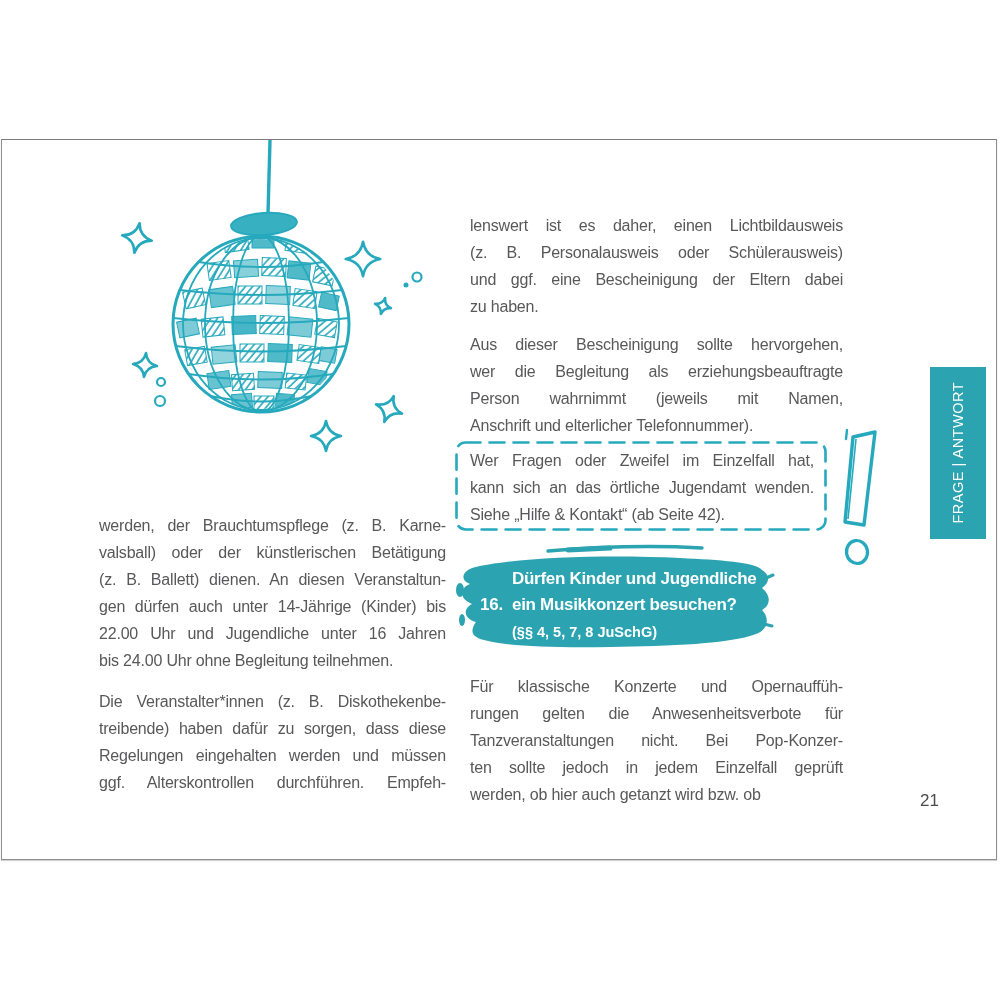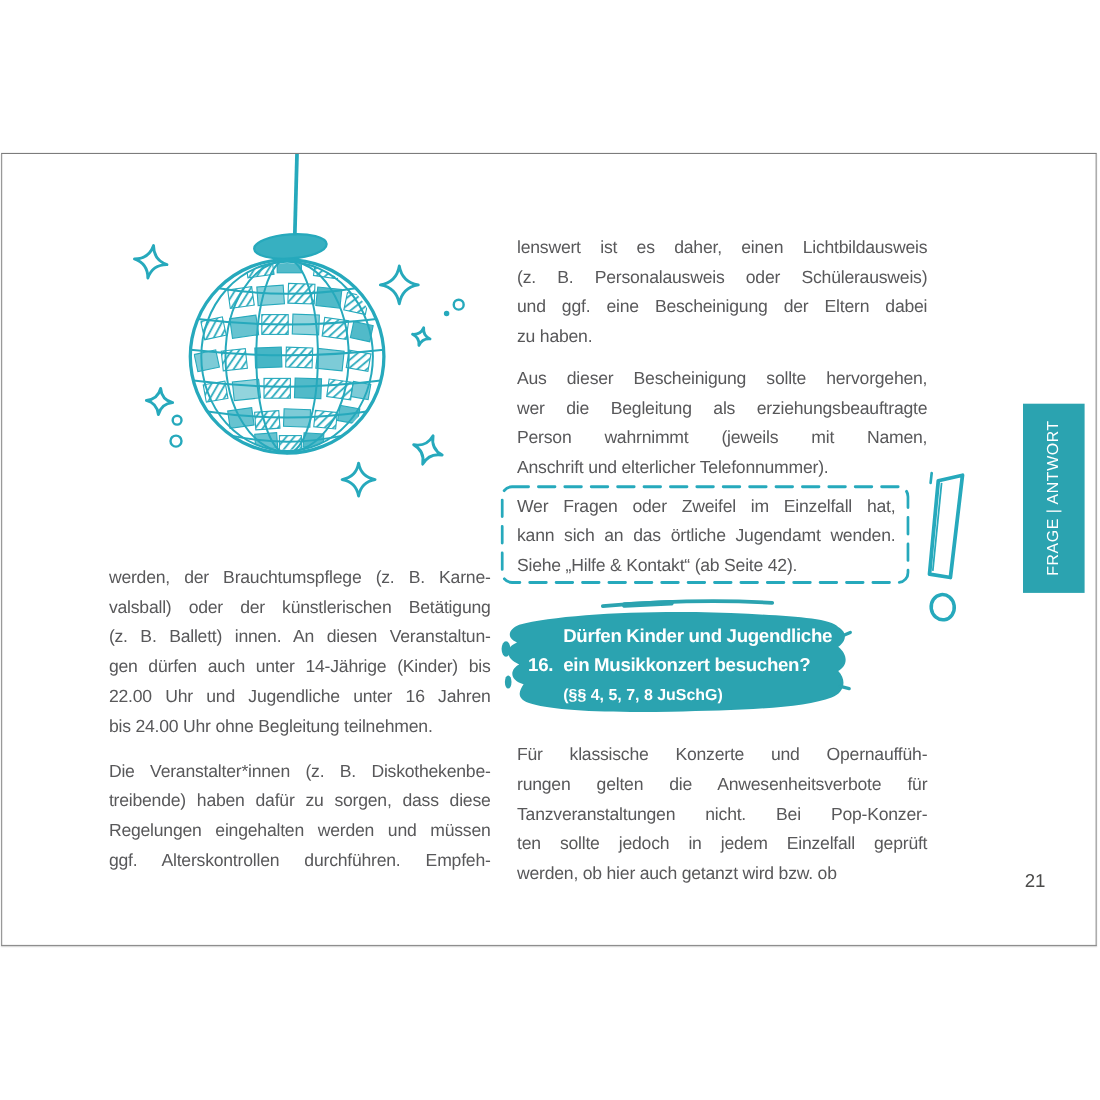--- a/index.html
+++ b/index.html
@@ -46,21 +46,21 @@
   .tab{
     position:absolute;left:930px;top:367px;width:56px;height:172px;
     background:#2ba3b0;display:flex;align-items:center;justify-content:center;
   }
   .tab span{
     writing-mode:vertical-rl;transform:rotate(180deg);
     color:#ffffff;font-size:14.5px;font-weight:500;letter-spacing:.5px;white-space:nowrap;
   }
   
   .page-num{
-    position:absolute;left:920px;top:791px;width:42px;text-align:center;
+    position:absolute;left:920px;top:791px;width:42px;text-align:left;
     font-size:17px;color:#4b4b4a;
   }
   
   .ill{position:absolute;}
   #disco{left:90px;top:128px;}
   #excl{left:820px;top:425px;}
 </style>
 </head>
 <body>
 
@@ -145,21 +145,21 @@
     <circle cx="316" cy="157" r="1.4" fill="#26a9bc"></circle>
     <circle cx="71" cy="254" r="4"></circle>
     <circle cx="70" cy="273" r="5"></circle>
   </g>
 </svg>
 
 <div id="left-col" class="col">
   <div class="para" id="lc-p1">
       <div class="jl">werden, der Brauchtumspflege (z. B. Karne-</div>
       <div class="jl">valsball) oder der künstlerischen Betätigung</div>
-      <div class="jl">(z. B. Ballett) innen. An diesen Veranstaltun-</div>
+      <div class="jl">(z. B. Ballett) dienen. An diesen Veranstaltun-</div>
       <div class="jl">gen dürfen auch unter 14-Jährige (Kinder) bis</div>
       <div class="jl">22.00 Uhr und Jugendliche unter 16 Jahren</div>
       <div class="jl last">bis 24.00 Uhr ohne Begleitung teilnehmen.</div>
     </div>
   <div class="para" id="lc-p2">
       <div class="jl">Die Veranstalter*innen (z. B. Diskothekenbe-</div>
       <div class="jl">treibende) haben dafür zu sorgen, dass diese</div>
       <div class="jl">Regelungen eingehalten werden und müssen</div>
       <div class="jl">ggf. Alterskontrollen durchführen. Empfeh-</div>
     </div>

